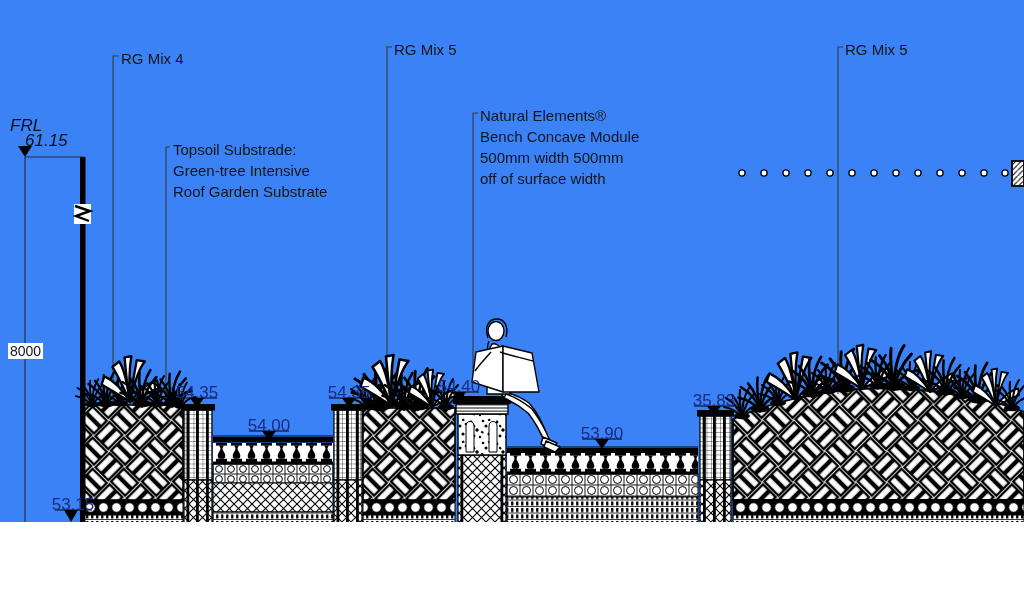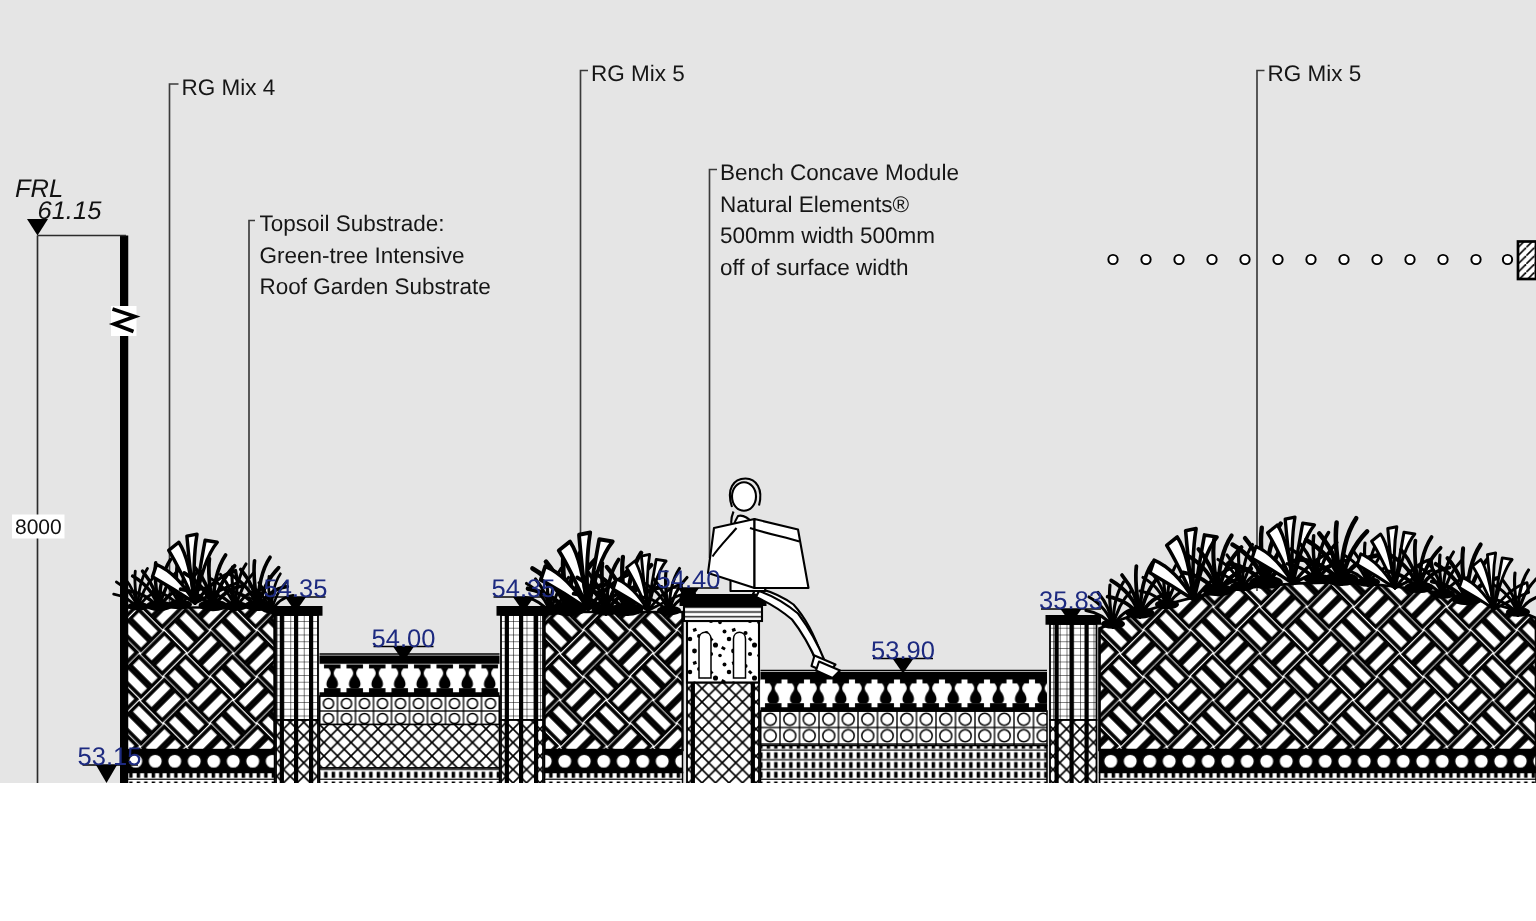--- a/index.html
+++ b/index.html
@@ -1,16 +1,16 @@
 <!DOCTYPE html>
 <html><head>
 <meta charset="utf-8">
 <style>
   html,body{margin:0;padding:0;background:#fff;}
-  .canvas{position:relative;width:1024px;height:522px;background:#e5e5e5;overflow:hidden;
+  .canvas{position:relative;width:1024px;height:522px;background:#3b82f6;overflow:hidden;
           font-family:"Liberation Sans", sans-serif;}
   .canvas svg{position:absolute;left:0;top:0;}
   .lbl{position:absolute;color:#161616;font-size:15px;line-height:21px;white-space:nowrap;}
   .lvl{position:absolute;color:#1d2a80;font-size:17px;width:44px;text-align:center;white-space:nowrap;}
   .dim{position:absolute;color:#121212;font-size:14px;background:#fff;padding:0 2px;}
   .frl{position:absolute;color:#121212;font-size:17px;line-height:15px;font-style:italic;}
 </style>
 </head>
 <body>
 
@@ -323,22 +323,22 @@
 <div class="lbl" style="left:394px;top:39px;">RG Mix 5</div>
 <div class="lbl" style="left:845px;top:39px;">RG Mix 5</div>
 
 <div class="lbl" style="left:173px;top:139px;">
   <div>Topsoil Substrade:</div>
   <div>Green-tree Intensive</div>
   <div>Roof Garden Substrate</div>
 </div>
 
 <div class="lbl" style="left:480px;top:105px;">
+  <div>Natural Elements®</div>
   <div>Bench Concave Module</div>
-  <div>Natural Elements®</div>
   <div>500mm width 500mm</div>
   <div>off of surface width</div>
 </div>
 
 <div class="frl" style="left:10px;top:118px;">FRL</div>
 <div class="frl" style="left:8px;top:133px;margin-left:17px;">61.15</div>
 <div class="dim" style="left:8px;top:343px;">8000</div>
 
 <div class="lvl" style="left:175px;top:383px;">54.35</div>
 <div class="lvl" style="left:247px;top:416px;">54.00</div>

